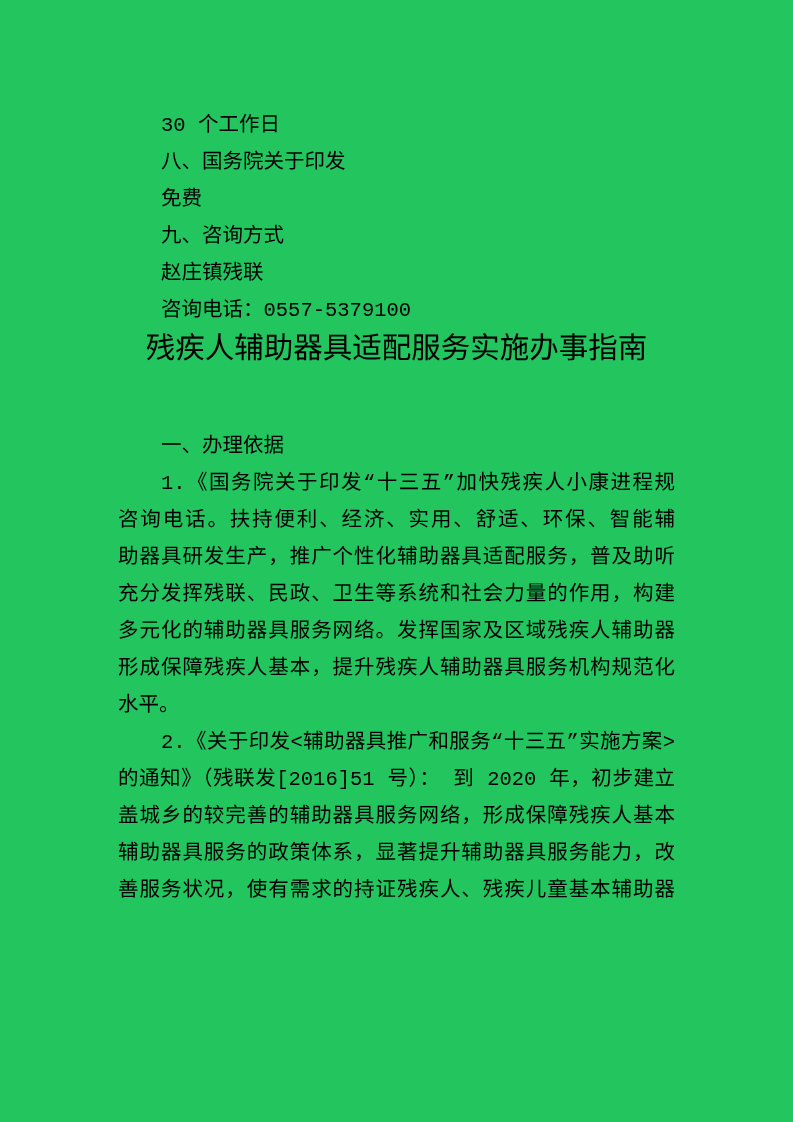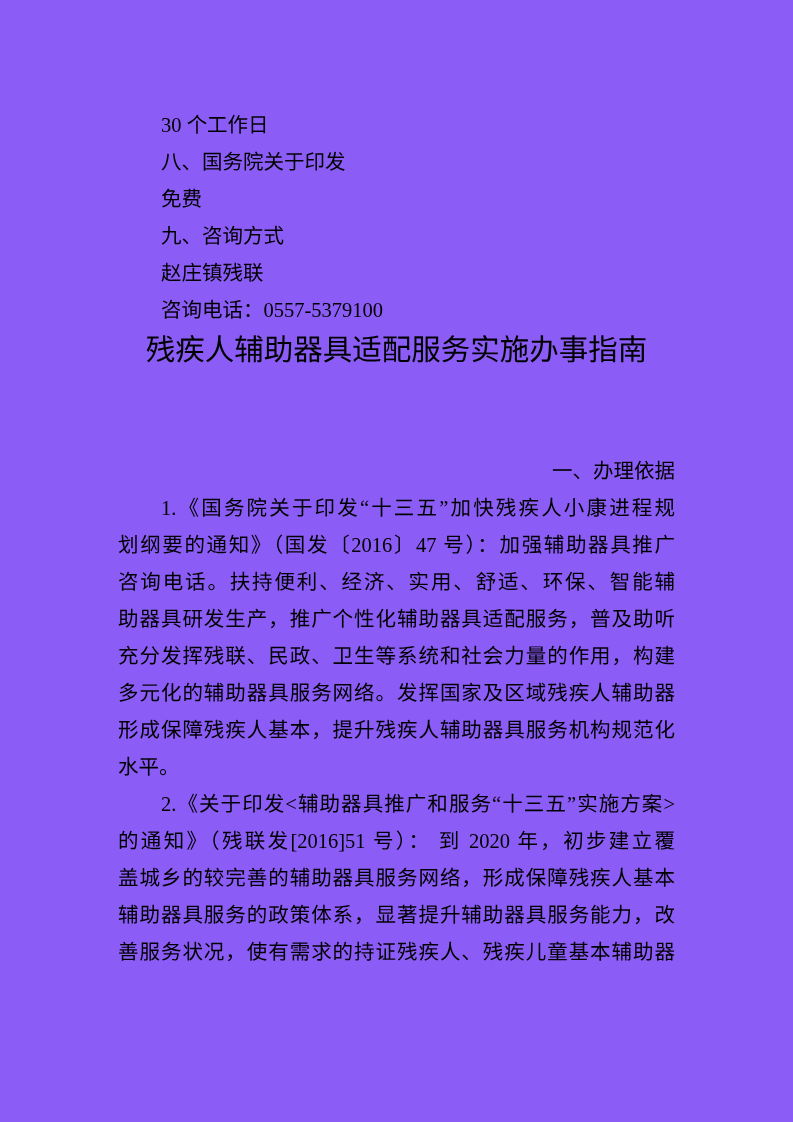--- a/index.html
+++ b/index.html
@@ -1,23 +1,23 @@
 <!DOCTYPE html>
 <html lang="zh-CN"><head>
 <meta charset="utf-8">
 <style>
   * { margin:0; padding:0; box-sizing:border-box; }
   html, body { background:#ffffff; }
   .page {
     position:relative;
     width:793px;
     height:1122px;
-    background:#8b5cf6;
+    background:#22c55e;
     overflow:hidden;
-    font-family:Liberation Serif, serif;
+    font-family:Liberation Mono, monospace;
     color:#000000;
   }
   .content {
     position:absolute;
     left:118px;
     top:107px;
     width:557px;
   }
   .line {
     height:37px;
@@ -37,23 +37,22 @@
   }
   .doc-title {
     height:42px;
     line-height:42px;
     font-size:29.5px;
     text-align:center;
     white-space:nowrap;
     overflow:hidden;
   }
   .section-heading {
-    margin-top:82px;
+    margin-top:57px;
     padding-left:43px;
-    text-align:right;
   }
 </style>
 </head>
 <body>
 
 <div class="page">
   <div class="content">
 
     <div class="line pre-line">30 个工作日</div>
     <div class="line pre-line">八、国务院关于印发</div>
@@ -61,21 +60,20 @@
     <div class="line pre-line">九、咨询方式</div>
     <div class="line pre-line">赵庄镇残联</div>
     <div class="line pre-line">咨询电话：0557-5379100</div>
 
     <div class="doc-title">残疾人辅助器具适配服务实施办事指南</div>
 
     <div class="line section-heading">一、办理依据</div>
 
     <div>
       <div class="line para-line first">1.《国务院关于印发“十三五”加快残疾人小康进程规</div>
-      <div class="line para-line">划纲要的通知》（国发〔2016〕47 号）：加强辅助器具推广</div>
       <div class="line para-line">咨询电话。扶持便利、经济、实用、舒适、环保、智能辅</div>
       <div class="line para-line">助器具研发生产，推广个性化辅助器具适配服务，普及助听</div>
       <div class="line para-line">充分发挥残联、民政、卫生等系统和社会力量的作用，构建</div>
       <div class="line para-line">多元化的辅助器具服务网络。发挥国家及区域残疾人辅助器</div>
       <div class="line para-line">形成保障残疾人基本，提升残疾人辅助器具服务机构规范化</div>
       <div class="line para-line plain">水平。</div>
     </div>
 
     <div>
       <div class="line para-line first">2.《关于印发&lt;辅助器具推广和服务“十三五”实施方案&gt;</div>

